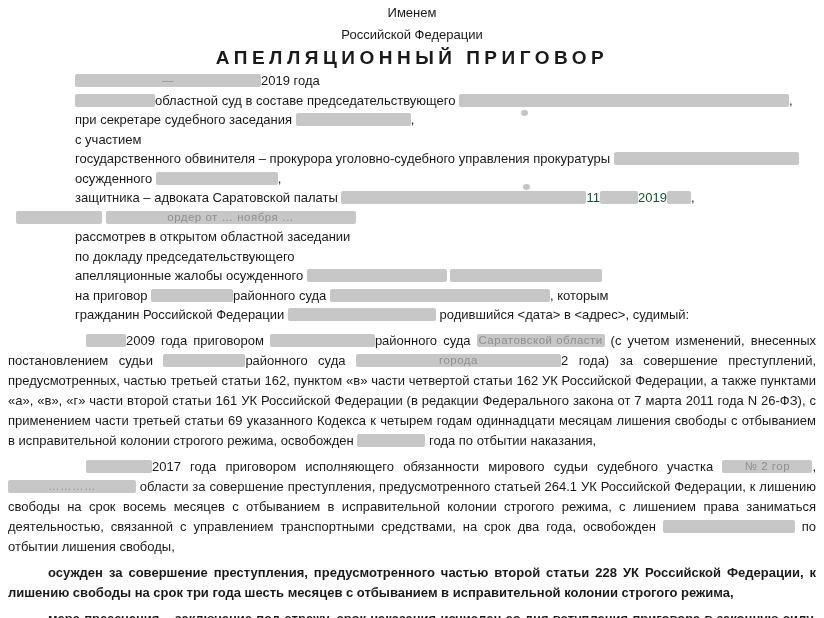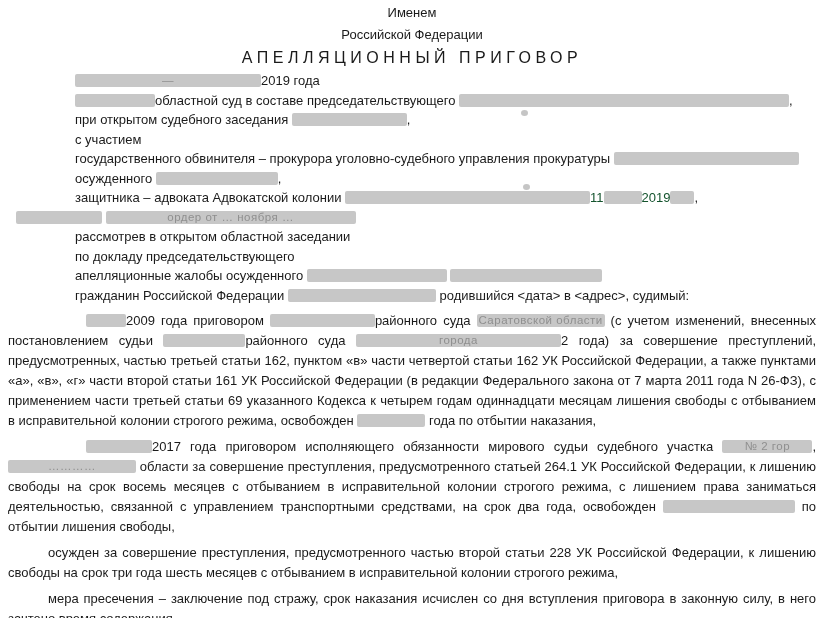--- a/index.html
+++ b/index.html
@@ -2,53 +2,54 @@
 <html lang="ru"><head>
 <meta charset="utf-8">
 <style>
   html,body{margin:0;padding:0;background:#ffffff;}
   body{width:824px;height:618px;overflow:hidden;
        font-family:"Liberation Sans","DejaVu Sans",sans-serif;
        color:#1a1a1a;}
   .doc{position:relative;width:824px;height:438px;box-sizing:border-box;
        padding:5px 8px 0 8px;font-size:13px;}
   .center{text-align:center;line-height:16px;margin-bottom:6px;}
-  .title{letter-spacing:4.5px;margin-top:7px;margin-bottom:5px;font-size:16px;}
+  .title{letter-spacing:4.5px;margin-top:7px;margin-bottom:5px;font-size:19px;font-weight:bold;}
   .pre-line{padding-left:67px;line-height:19.5px;white-space:nowrap;}
   .pre-line.flush{padding-left:8px;}
   .para{text-align:justify;line-height:20px;margin-top:6px;}
   .para.ind-lg{text-indent:78px;}
-  .para.ind-sm{text-indent:40px;}
+  .para.ind-sm{text-indent:40px;font-weight:bold;}
   .redact{display:inline-block;height:13px;background:#c7c7c7;border-radius:2px;
           vertical-align:-2px;line-height:13px;overflow:hidden;white-space:nowrap;
           text-align:center;text-indent:0;}
   .redact .faint{color:#8f8f8f;font-size:11.5px;letter-spacing:0.5px;
                  position:relative;top:-1px;}
   .dim{color:#14532d;}
   .dot{position:absolute;width:7px;height:6px;border-radius:50%;background:#c5c5c5;}
 </style>
 </head>
 <body>
 
 <div class="doc">
   <div class="center">Именем</div>
   <div class="center">Российской Федерации</div>
   <div class="center title">АПЕЛЛЯЦИОННЫЙ ПРИГОВОР</div>
   <div id="preamble">
       <div class="pre-line"><span class="redact" style="width: 186px;"><span class="faint">—</span></span><span>2019 года</span></div>
       <div class="pre-line"><span class="redact" style="width: 80px;"></span><span>областной суд в составе председательствующего </span><span class="redact" style="width: 330px;"></span><span>,</span></div>
-      <div class="pre-line"><span>при открытом судебного заседания </span><span class="redact" style="width: 115px;"></span><span>,</span></div>
+      <div class="pre-line"><span>при секретаре судебного заседания </span><span class="redact" style="width: 115px;"></span><span>,</span></div>
       <div class="pre-line"><span>с участием</span></div>
       <div class="pre-line"><span>государственного обвинителя – прокурора уголовно-судебного управления прокуратуры </span><span class="redact" style="width: 185px;"></span></div>
       <div class="pre-line"><span>осужденного </span><span class="redact" style="width: 122px;"></span><span>,</span></div>
-      <div class="pre-line"><span>защитника – адвоката Адвокатской колонии </span><span class="redact" style="width: 245px;"></span><span class="dim">11</span><span class="redact" style="width: 38px;"></span><span class="dim">2019</span><span class="redact" style="width: 24px;"></span><span>,</span></div>
+      <div class="pre-line"><span>защитника – адвоката Саратовской палаты </span><span class="redact" style="width: 245px;"></span><span class="dim">11</span><span class="redact" style="width: 38px;"></span><span class="dim">2019</span><span class="redact" style="width: 24px;"></span><span>,</span></div>
       <div class="pre-line flush"><span class="redact" style="width: 86px;"></span><span> </span><span class="redact" style="width: 250px;"><span class="faint">ордер от … ноября …</span></span></div>
       <div class="pre-line"><span>рассмотрев в открытом областной заседании</span></div>
       <div class="pre-line"><span>по докладу председательствующего</span></div>
       <div class="pre-line"><span>апелляционные жалобы осужденного </span><span class="redact" style="width: 140px;"></span><span> </span><span class="redact" style="width: 152px;"></span></div>
+      <div class="pre-line"><span>на приговор </span><span class="redact" style="width: 82px;"></span><span>районного суда </span><span class="redact" style="width: 220px;"></span><span>, которым</span></div>
       <div class="pre-line"><span>гражданин Российской Федерации </span><span class="redact" style="width: 148px;"></span><span> родившийся &lt;дата&gt; в &lt;адрес&gt;, судимый:</span></div>
     </div>
   <div id="body-paragraphs">
       <div class="para ind-lg"><span class="redact" style="width: 40px;"></span><span>2009 года приговором </span><span class="redact" style="width: 105px;"></span><span>районного суда </span><span class="redact" style="width: 128px;"><span class="faint">Саратовской области</span></span><span> (с учетом изменений, внесенных постановлением судьи </span><span class="redact" style="width: 82px;"></span><span>районного суда </span><span class="redact" style="width: 205px;"><span class="faint">города</span></span><span>2 года) за совершение преступлений, предусмотренных, частью третьей статьи 162, пунктом «в» части четвертой статьи 162 УК Российской Федерации, а также пунктами «а», «в», «г» части второй статьи 161 УК Российской Федерации (в редакции Федерального закона от 7 марта 2011 года N 26-ФЗ), с применением части третьей статьи 69 указанного Кодекса к четырем годам одиннадцати месяцам лишения свободы с отбыванием в исправительной колонии строгого режима, освобожден </span><span class="redact" style="width: 68px;"></span><span> года по отбытии наказания,</span></div>
       <div class="para ind-lg"><span class="redact" style="width: 66px;"></span><span>2017 года приговором исполняющего обязанности мирового судьи судебного участка </span><span class="redact" style="width: 90px;"><span class="faint">№ 2 гор</span></span><span>,</span><span class="redact" style="width: 128px;"><span class="faint">…………</span></span><span> области за совершение преступления, предусмотренного статьей 264.1 УК Российской Федерации, к лишению свободы на срок восемь месяцев с отбыванием в исправительной колонии строгого режима, с лишением права заниматься деятельностью, связанной с управлением транспортными средствами, на срок два года, освобожден </span><span class="redact" style="width: 132px;"></span><span> по отбытии лишения свободы,</span></div>
       <div class="para ind-sm"><span>осужден за совершение преступления, предусмотренного частью второй статьи 228 УК Российской Федерации, к лишению свободы на срок три года шесть месяцев с отбыванием в исправительной колонии строгого режима,</span></div>
       <div class="para ind-sm"><span>мера пресечения – заключение под стражу, срок наказания исчислен со дня вступления приговора в законную силу, в него зачтено время содержания </span></div>
     </div>
   <div id="artifacts">
       <div class="dot" style="left: 521px; top: 110px;"></div>

